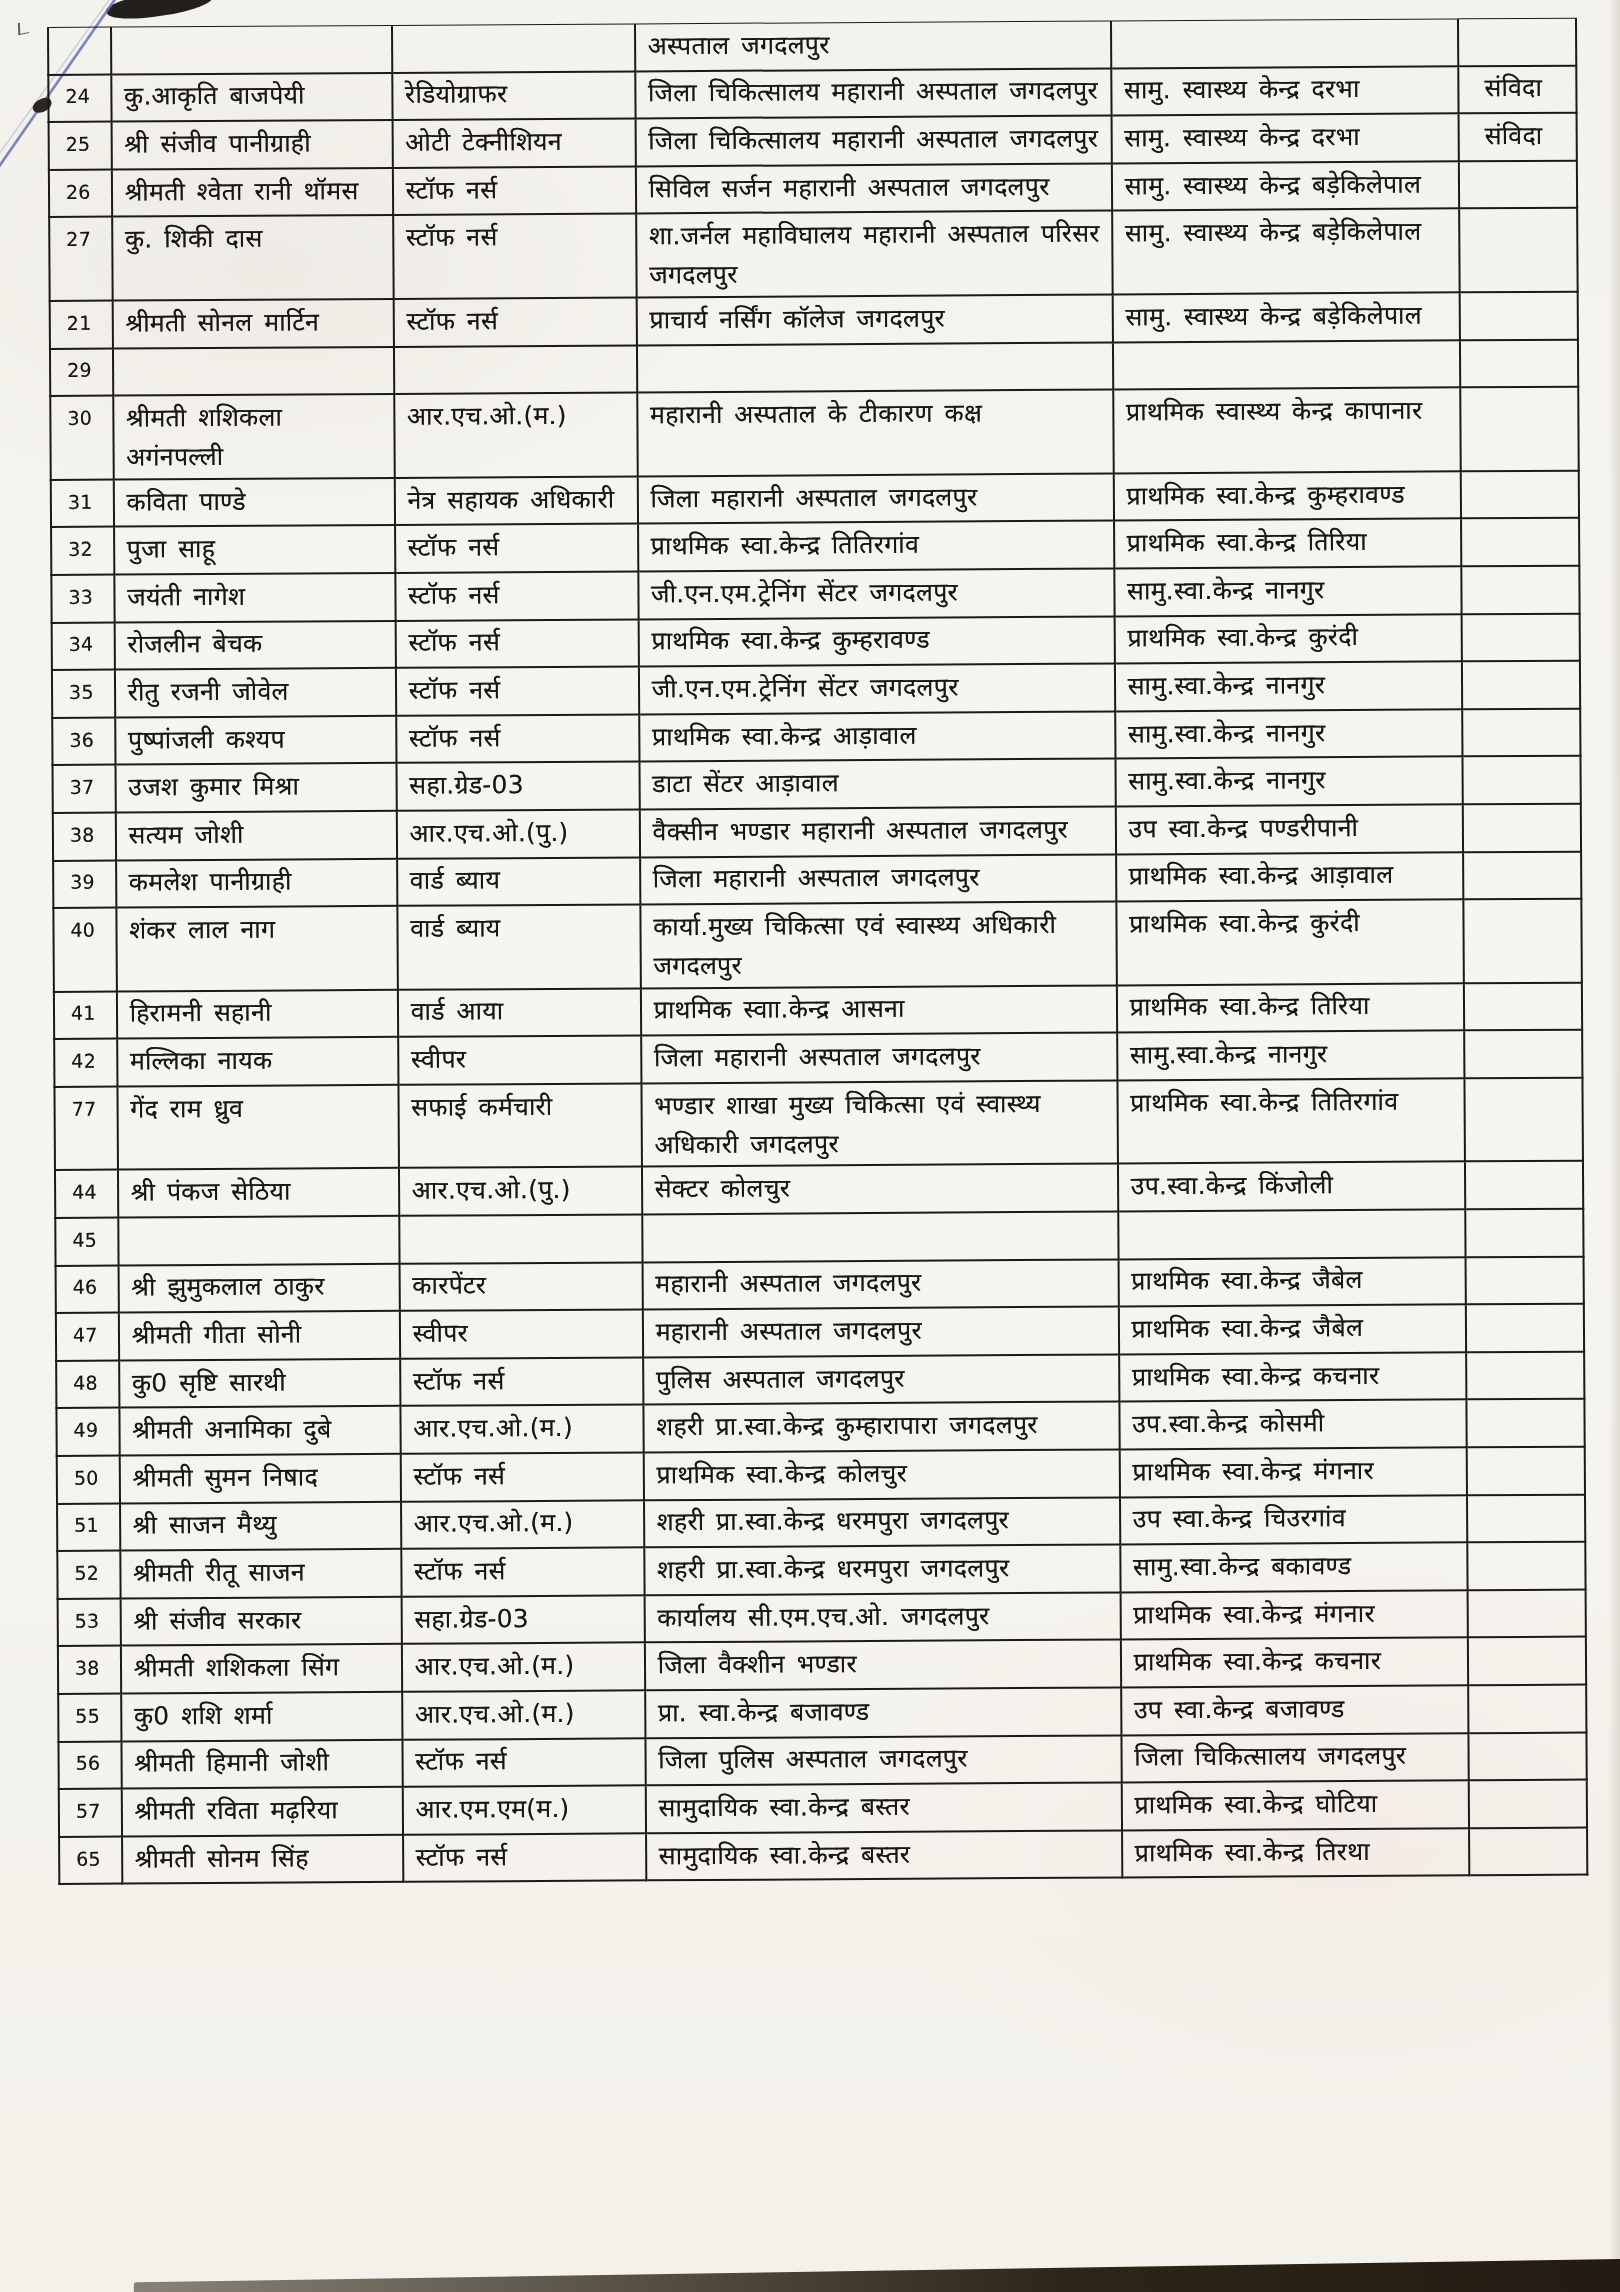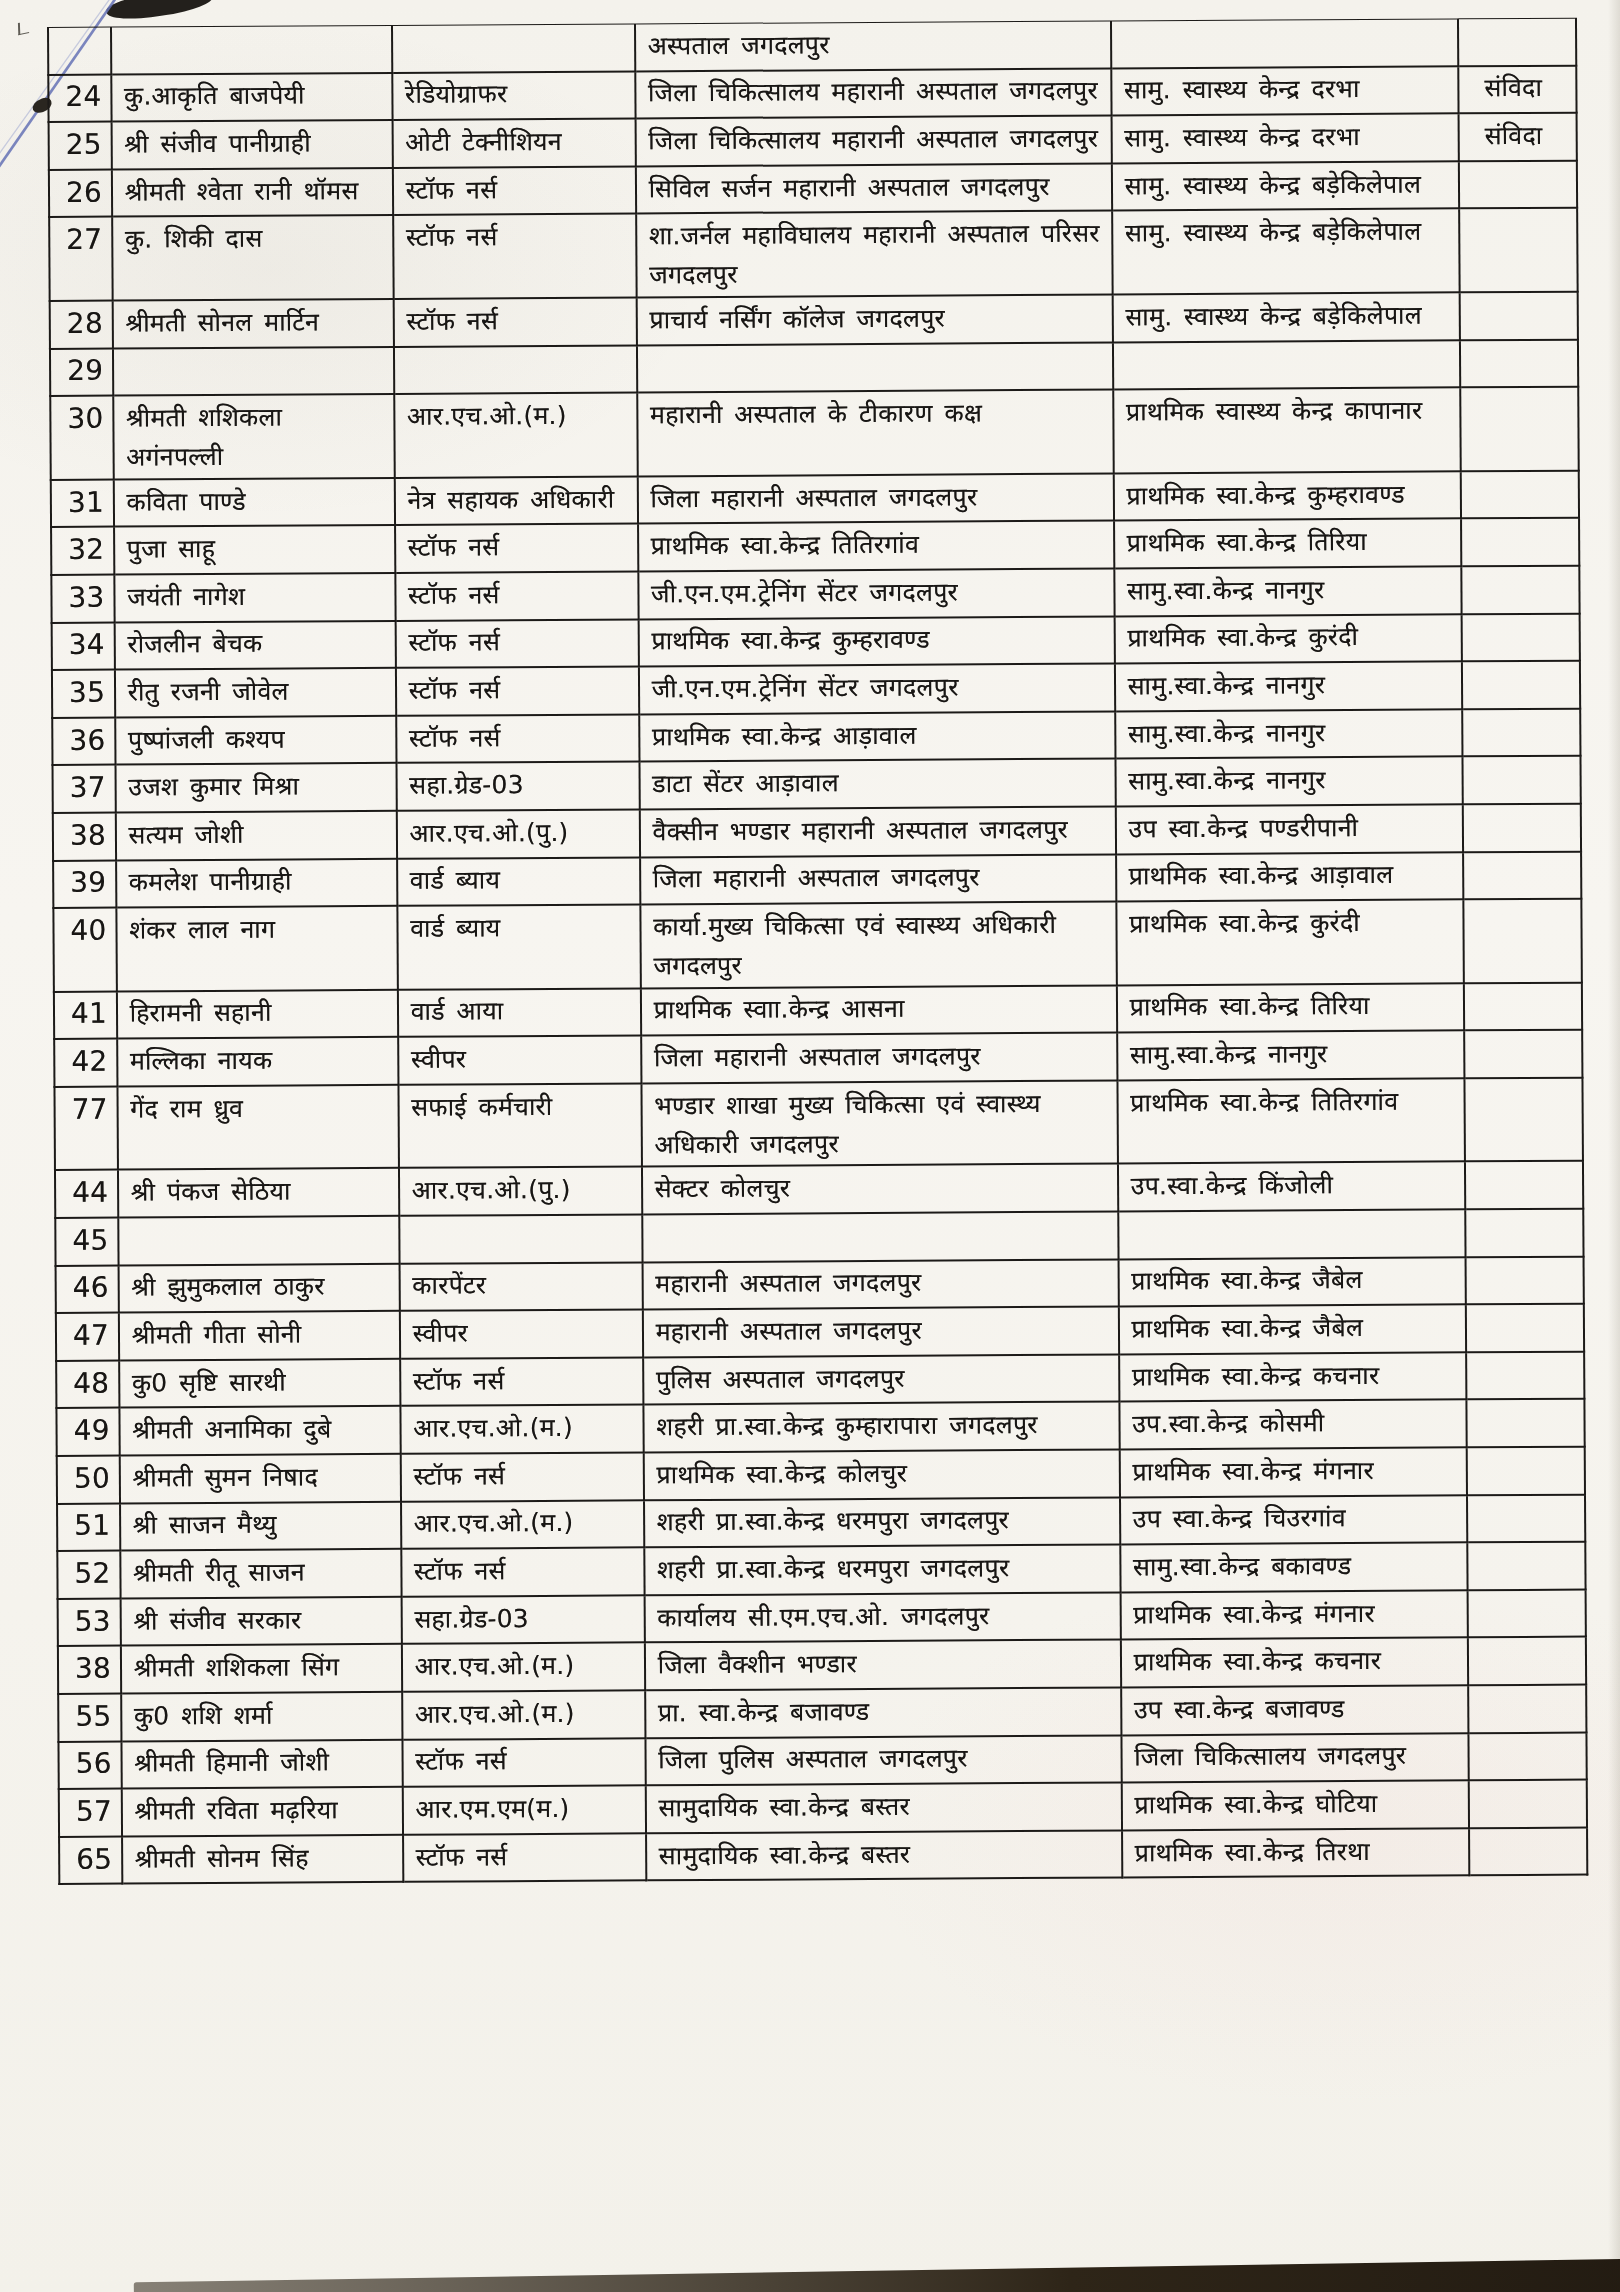--- a/index.html
+++ b/index.html
@@ -63,21 +63,21 @@
     vertical-align:top;
     padding:1.8px 7.2px 1.8px 11.6px;
     font-size:25px;
     line-height:39px;
     height:42px;
     letter-spacing:0.2px;
     word-spacing:3.6px;
     color:var(--ink);
     overflow:hidden;
   }
-  td.c-no{text-align:left;padding-left:16px;font-size:28px;}
+  td.c-no{text-align:left;padding-left:16px;font-size:19px;}
   td.c-remark{padding-left:25px;}
   tr.continuation td{border-top-width:1.8px;}
   
   .table-wrap{text-shadow:0 0 0.5px rgba(20,18,16,.55);}
 </style>
 </head>
 <body>
 
 <div class="page">
 
@@ -136,21 +136,21 @@
     </tr>
           <tr>
       <td class="c-no">27</td>
       <td class="c-name">कु. शिकी दास</td>
       <td class="c-designation">स्टॉफ नर्स</td>
       <td class="c-from">शा.जर्नल महाविघालय महारानी अस्पताल परिसर जगदलपुर</td>
       <td class="c-to">सामु. स्वास्थ्य केन्द्र बड़ेकिलेपाल</td>
       <td class="c-remark"></td>
     </tr>
           <tr>
-      <td class="c-no">28</td>
+      <td class="c-no">21</td>
       <td class="c-name">श्रीमती सोनल मार्टिन</td>
       <td class="c-designation">स्टॉफ नर्स</td>
       <td class="c-from">प्राचार्य नर्सिंग कॉलेज जगदलपुर</td>
       <td class="c-to">सामु. स्वास्थ्य केन्द्र बड़ेकिलेपाल</td>
       <td class="c-remark"></td>
     </tr>
           <tr>
       <td class="c-no">29</td>
       <td class="c-name"></td>
       <td class="c-designation"></td>

